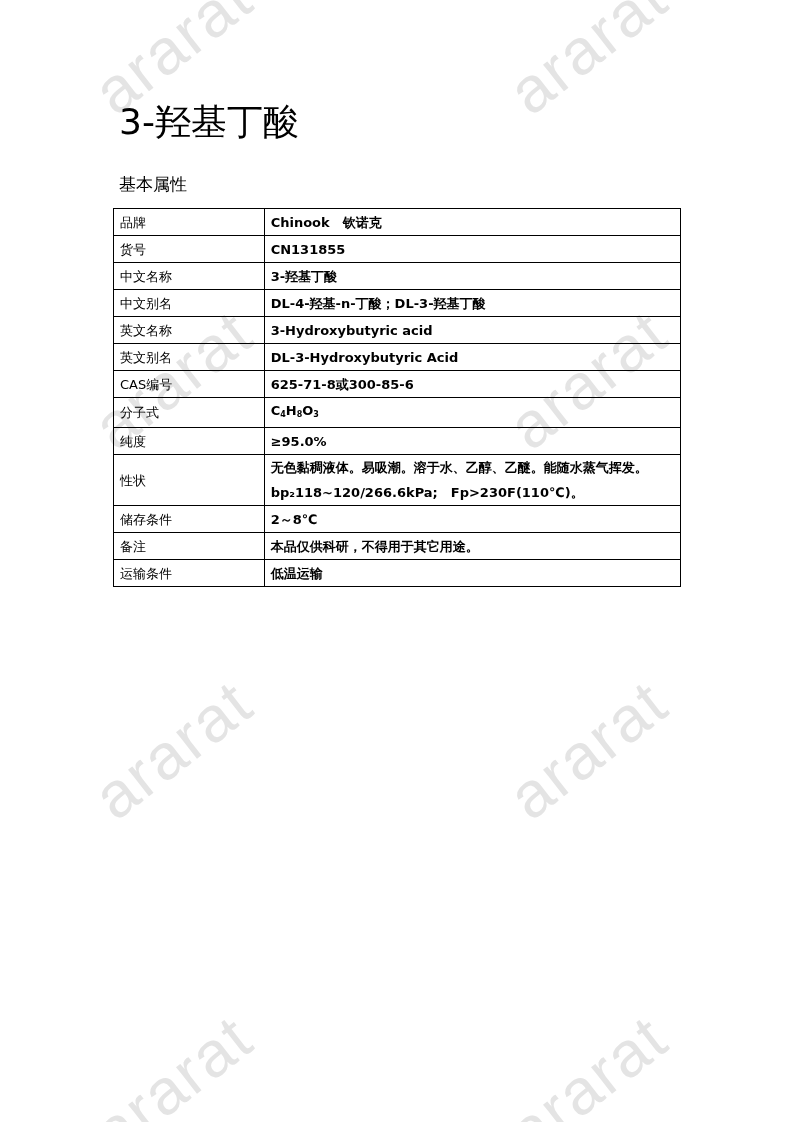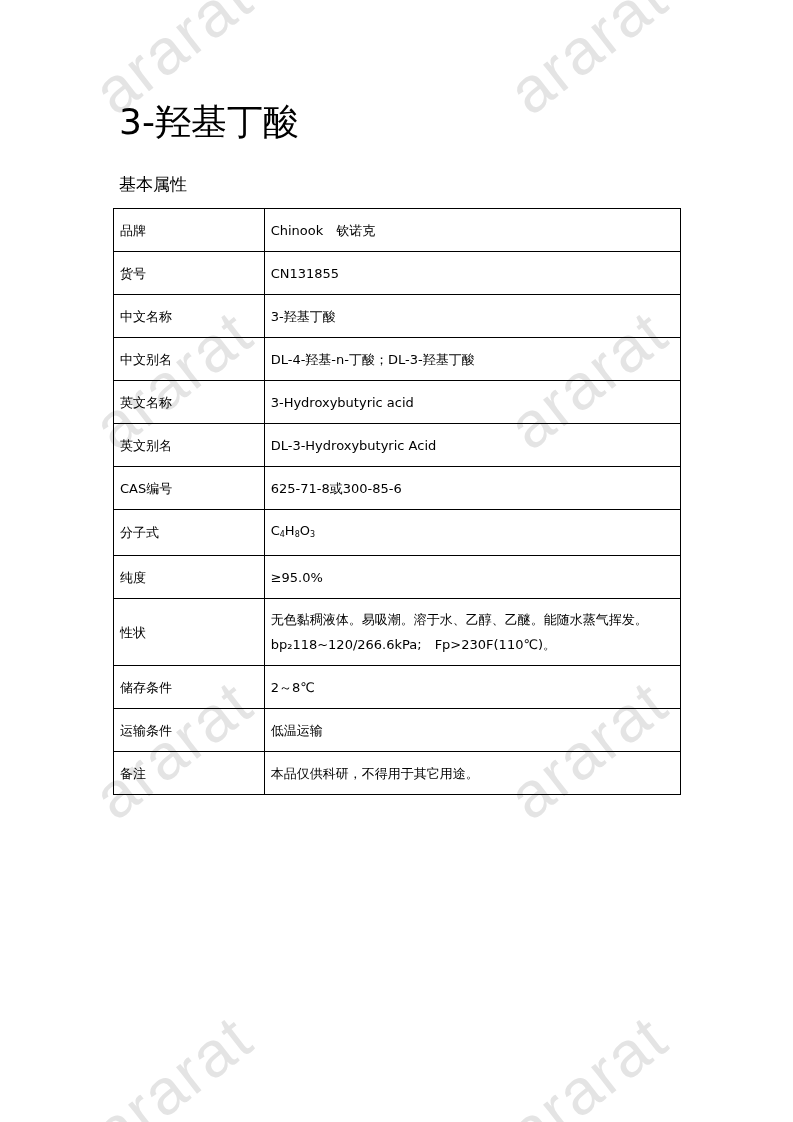--- a/index.html
+++ b/index.html
@@ -7,24 +7,24 @@
          font-family:"DejaVu Sans", "Liberation Sans", sans-serif; color:#000; }
   .watermark { position:absolute; font-family:"Liberation Sans", sans-serif;
                font-size:64px; color:#e4e4e4; transform:rotate(-38deg);
                transform-origin:left bottom; letter-spacing:2px; white-space:nowrap;
                user-select:none; z-index:0; }
   .title { position:absolute; left:119px; top:100px; font-size:36px; line-height:1.2;
            font-weight:normal; margin:0; z-index:1; }
   .section { position:absolute; left:119px; top:173px; font-size:17px; z-index:1; }
   table.props { position:absolute; left:113px; top:208px; width:568px;
                 border-collapse:collapse; font-size:13px; z-index:1; background:transparent; }
-  table.props td { border:1px solid #000; padding:8px 6px; height:26px; vertical-align:middle;
+  table.props td { border:1px solid #000; padding:0 6px; height:26px; vertical-align:middle;
                    line-height:25px;margin-top:32px; }
   table.props td.k { width:138px; }
-  table.props td.v { width:404px; }
+  table.props td.v { width:404px;font-weight:bold; }
   sub { font-size:8px; vertical-align:-2px; }
 </style>
 </head>
 <body>
 
 <div class="watermark" style="left:125px;top:55px;">ararat</div>
 <div class="watermark" style="left:540px;top:55px;">ararat</div>
 <div class="watermark" style="left:125px;top:390px;">ararat</div>
 <div class="watermark" style="left:540px;top:390px;">ararat</div>
 <div class="watermark" style="left:125px;top:760px;">ararat</div>
@@ -75,21 +75,21 @@
       </tr>
     <tr>
         <td class="k" style="height:50px;">性状</td>
         <td class="v">无色黏稠液体。易吸潮。溶于水、乙醇、乙醚。能随水蒸气挥发。bp₂118~120/266.6kPa;　Fp&gt;230F(110℃)。</td>
       </tr>
     <tr>
         <td class="k">储存条件</td>
         <td class="v">2～8℃</td>
       </tr>
     <tr>
+        <td class="k">备注</td>
+        <td class="v">本品仅供科研，不得用于其它用途。</td>
+      </tr>
+    <tr>
         <td class="k">运输条件</td>
         <td class="v">低温运输</td>
-      </tr>
-    <tr>
-        <td class="k">备注</td>
-        <td class="v">本品仅供科研，不得用于其它用途。</td>
       </tr>
   </tbody>
 </table>
 
 </body></html>

